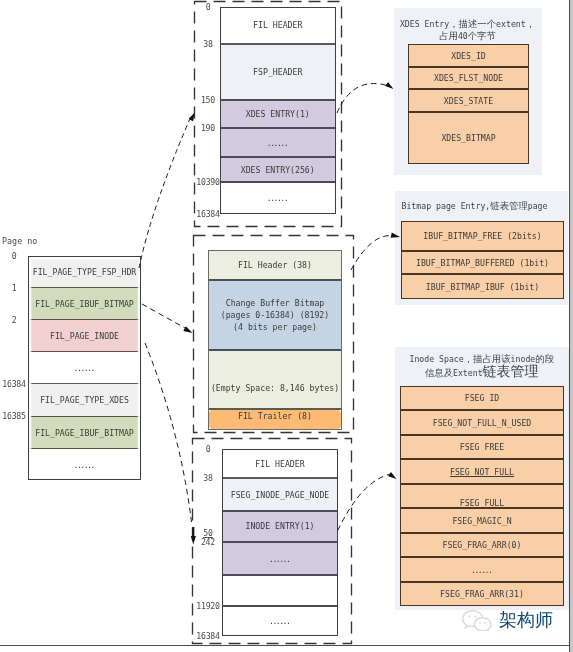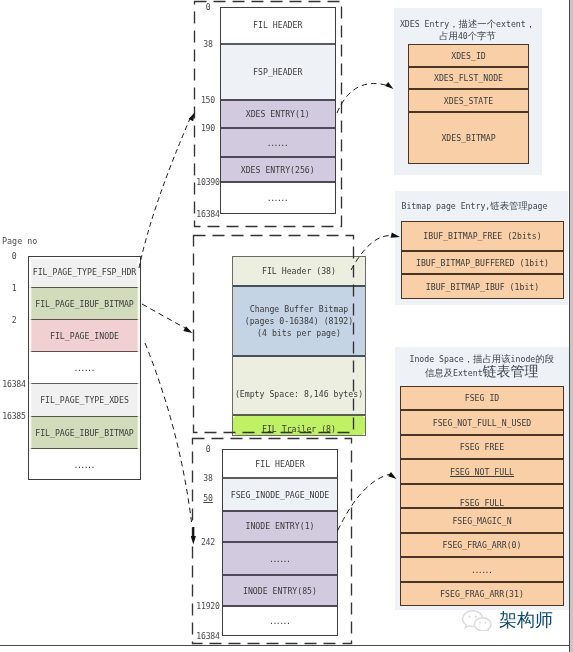--- a/index.html
+++ b/index.html
@@ -88,71 +88,68 @@
     </div>
   <div class="abs" id="fsppage-nums" style="position: absolute; left: 194px; top: 0px; width: 26px; height: 652px;">
       <div class="offlbl" style="left: -26px; top: 2px; width: 80px; text-align: center;">0</div>
       <div class="offlbl" style="left: -26px; top: 38.5px; width: 80px; text-align: center;">38</div>
       <div class="offlbl" style="left: -26px; top: 94.8px; width: 80px; text-align: center;">150</div>
       <div class="offlbl" style="left: -26px; top: 123px; width: 80px; text-align: center;">190</div>
       <div class="offlbl" style="left: -26px; top: 177.4px; width: 80px; text-align: center;">10390</div>
       <div class="offlbl" style="left: -26px; top: 208.5px; width: 80px; text-align: center;">16384</div>
     </div>
 
-  <div class="abs" id="ibufpage" style="position: absolute; left: 208px; top: 256px; width: 116px; height: 180px; margin-left: 24px;">
+  <div class="abs" id="ibufpage" style="position: absolute; left: 208px; top: 250px; width: 116px; height: 180px;">
       <div style="position: absolute; left: 0px; top: 0px; width: 134px; height: 30.3px; background: rgb(236, 238, 224); display: flex; align-items: center; justify-content: center; flex-direction: column; font-size: 8.2px; color: rgb(58, 58, 58); line-height: 1.42; text-align: center; padding-top: 2px; box-sizing: border-box;">
         <span>FIL Header (38)</span>
       </div>
       <div style="position: absolute; left: 0px; top: 30.3px; width: 134px; height: 69.2px; background: rgb(197, 212, 229); display: flex; align-items: center; justify-content: center; flex-direction: column; font-size: 8.2px; color: rgb(58, 58, 58); line-height: 1.42; text-align: center; padding-top: 2px; box-sizing: border-box;">
         <span>Change Buffer Bitmap</span>
         <span>(pages 0-16384) (8192)</span>
         <span>(4 bits per page)</span>
       </div>
       <div style="position: absolute; left: 0px; top: 99.5px; width: 134px; height: 59.2px; background: rgb(236, 238, 224); display: flex; align-items: center; justify-content: center; flex-direction: column; font-size: 8.2px; color: rgb(58, 58, 58); line-height: 1.42; text-align: center; padding-top: 20px; box-sizing: border-box;">
         <span>(Empty Space: 8,146 bytes)</span>
       </div>
-      <div style="position: absolute; left: 0px; top: 158.7px; width: 134px; height: 21.3px; background: #bef264; display: flex; align-items: center; justify-content: flex-end; flex-direction: column; font-size: 8.2px; color: rgb(58, 58, 58); line-height: 1.42; text-align: center; padding-top: 2px; box-sizing: border-box; border-radius: 7px;">
+      <div style="position: absolute; left: 0px; top: 158.7px; width: 134px; height: 21.3px; background: #fdba74; display: flex; align-items: center; justify-content: flex-start; flex-direction: column; font-size: 8.2px; color: rgb(58, 58, 58); line-height: 1.42; text-align: center; padding-top: 2px; box-sizing: border-box; border-radius: 7px;">
         <span>FIL Trailer (8)</span>
       </div>
       <div style="position: absolute; left: 0px; top: 29.4px; width: 134px; height: 1.2px; background: rgb(70, 80, 93);"></div>
       <div style="position: absolute; left: 0px; top: 99.4px; width: 134px; height: 1.2px; background: rgb(70, 80, 93);"></div>
       <div style="position: absolute; left: 0px; top: 158.4px; width: 134px; height: 1.2px; background: rgb(91, 92, 82);"></div>
       <div style="position: absolute; left: 0px; top: 0px; width: 134px; height: 180px; border: 1.4px solid rgb(106, 106, 102); box-sizing: border-box; pointer-events: none;"></div>
     </div>
 
   <div class="abs" id="inodepage" style="position: absolute; left: 222px; top: 449px; width: 116px; height: 186.5px;">
       <div style="position: absolute; left: 0px; top: 0px; width: 116px; height: 29.4px; background: rgb(255, 255, 255); display: flex; align-items: center; justify-content: center; flex-direction: column; font-size: 8.2px; color: rgb(58, 58, 58); line-height: 1.42; text-align: center; padding-top: 2px; box-sizing: border-box;">
         <span>FIL HEADER</span>
       </div>
       <div style="position: absolute; left: 0px; top: 29.4px; width: 116px; height: 32.1px; background: rgb(238, 241, 245); display: flex; align-items: center; justify-content: center; flex-direction: column; font-size: 8.2px; color: rgb(58, 58, 58); line-height: 1.42; text-align: center; padding-top: 2px; box-sizing: border-box;">
         <span>FSEG_INODE_PAGE_NODE</span>
       </div>
       <div style="position: absolute; left: 0px; top: 61.5px; width: 116px; height: 31.3px; background: rgb(210, 203, 223); display: flex; align-items: center; justify-content: center; flex-direction: column; font-size: 8.2px; color: rgb(58, 58, 58); line-height: 1.42; text-align: center; padding-top: 2px; box-sizing: border-box;">
         <span>INODE ENTRY(1)</span>
       </div>
       <div style="position: absolute; left: 0px; top: 92.8px; width: 116px; height: 33.2px; background: rgb(210, 203, 223); display: flex; align-items: center; justify-content: center; flex-direction: column; font-size: 8.2px; color: rgb(58, 58, 58); line-height: 1.42; text-align: center; padding-top: 2px; box-sizing: border-box;">
         <span style="letter-spacing: -1.55px; margin-left: -1.55px;">......</span>
-      </div>
-      <div style="position: absolute; left: 0px; top: 126px; width: 116px; height: 31.2px; background: rgb(210, 203, 223); display: flex; align-items: center; justify-content: center; flex-direction: column; font-size: 8.2px; color: rgb(58, 58, 58); line-height: 1.42; text-align: center; padding-top: 2px; box-sizing: border-box;">
-        <span>INODE ENTRY(85)</span>
       </div>
       <div style="position: absolute; left: 0px; top: 157.2px; width: 116px; height: 29.3px; background: rgb(255, 255, 255); display: flex; align-items: center; justify-content: center; flex-direction: column; font-size: 8.2px; color: rgb(58, 58, 58); line-height: 1.42; text-align: center; padding-top: 2px; box-sizing: border-box;">
         <span style="letter-spacing: -1.55px; margin-left: -1.55px;">......</span>
       </div>
       <div style="position: absolute; left: 0px; top: 28.4px; width: 116px; height: 1.2px; background: rgb(92, 92, 92);"></div>
       <div style="position: absolute; left: 0px; top: 61.4px; width: 116px; height: 1.2px; background: rgb(79, 74, 89);"></div>
       <div style="position: absolute; left: 0px; top: 92.4px; width: 116px; height: 1.2px; background: rgb(79, 74, 89);"></div>
       <div style="position: absolute; left: 0px; top: 125.4px; width: 116px; height: 1.2px; background: rgb(79, 74, 89);"></div>
       <div style="position: absolute; left: 0px; top: 156.4px; width: 116px; height: 1.2px; background: rgb(79, 74, 89);"></div>
       <div style="position: absolute; left: 0px; top: 0px; width: 116px; height: 186.5px; border: 1.4px solid rgb(63, 63, 63); box-sizing: border-box; pointer-events: none;"></div>
     </div>
   <div class="abs" id="inodepage-nums" style="position: absolute; left: 196px; top: 0px; width: 26px; height: 652px;">
       <div class="offlbl" style="left: -28px; top: 444px; width: 80px; text-align: center;">0</div>
       <div class="offlbl" style="left: -28px; top: 473.4px; width: 80px; text-align: center;">38</div>
-      <div class="offlbl" style="left: -28px; top: 493px; width: 80px; text-align: center; text-decoration: underline;">50</div>
+      <div class="offlbl" style="left: -28px; top: 528px; width: 80px; text-align: center; text-decoration: underline;">50</div>
       <div class="offlbl" style="left: -28px; top: 536.8px; width: 80px; text-align: center;">242</div>
       <div class="offlbl" style="left: -28px; top: 601.2px; width: 80px; text-align: center;">11920</div>
       <div class="offlbl" style="left: -28px; top: 630.5px; width: 80px; text-align: center;">16384</div>
     </div>
 
   <div class="abs" id="panels" style="position: absolute; left: 0px; top: 0px; width: 573px; height: 652px;">
       <div class="abs panel" style="left: 393.5px; top: 8px; width: 148px; height: 167px; background: rgb(238, 241, 245);"></div>
       <div class="abs ptitle" style="left: 393.5px; top: 18px; width: 148px; font-size: 8.2px; line-height: 12.4px;">
         <div><span>XDES Entry</span><span style="font-size: 9.4px; letter-spacing: 0px;">，描述一个</span><span>extent</span><span style="font-size: 9.4px; letter-spacing: 0px;">，</span></div>
         <div><span style="font-size: 9.4px; letter-spacing: 0px;">占用</span><span>40</span><span style="font-size: 9.4px; letter-spacing: 0px;">个字节</span></div>

